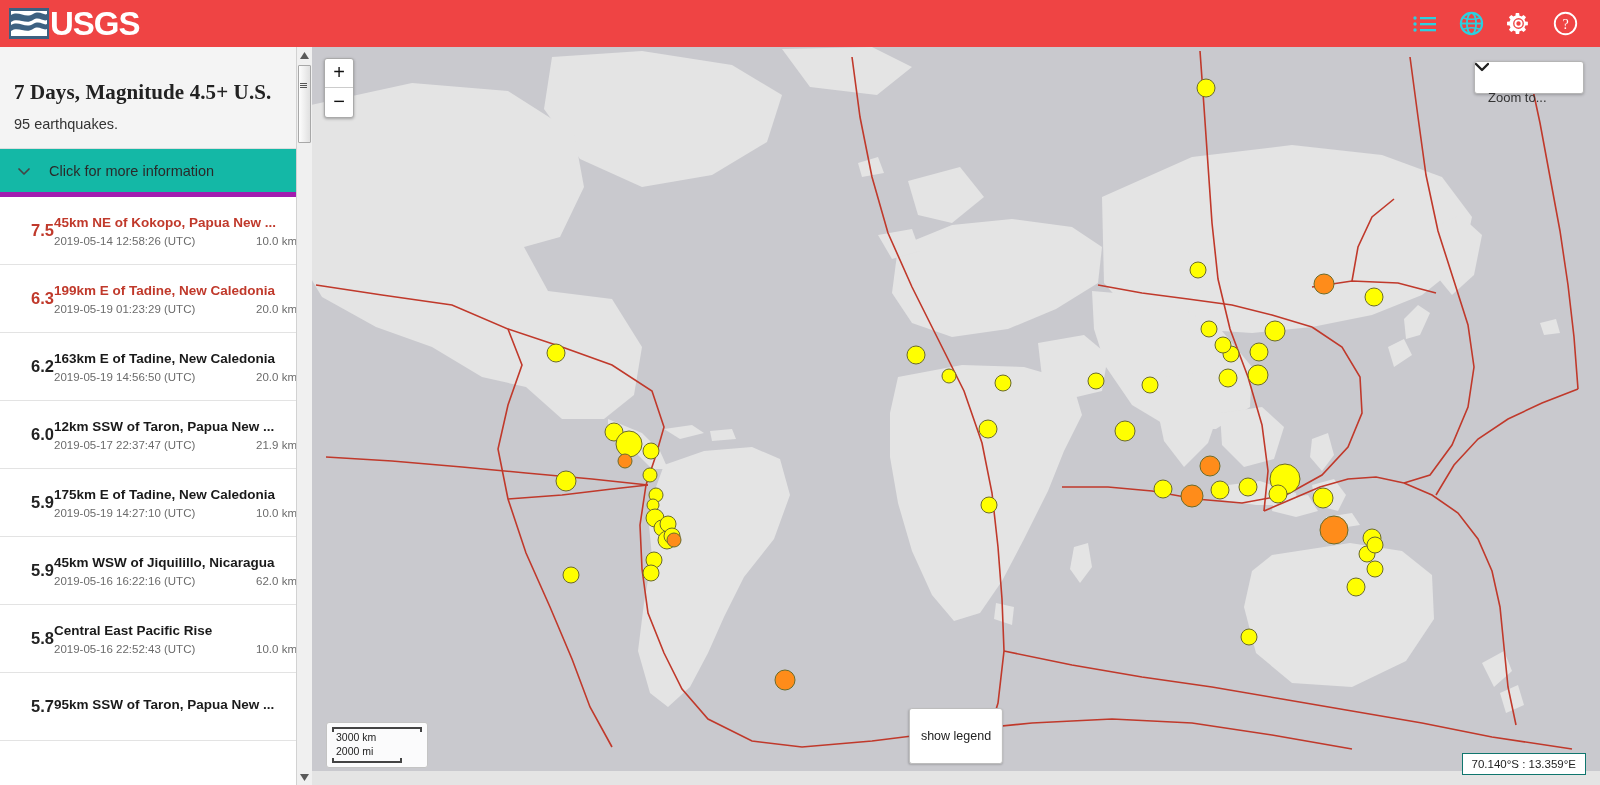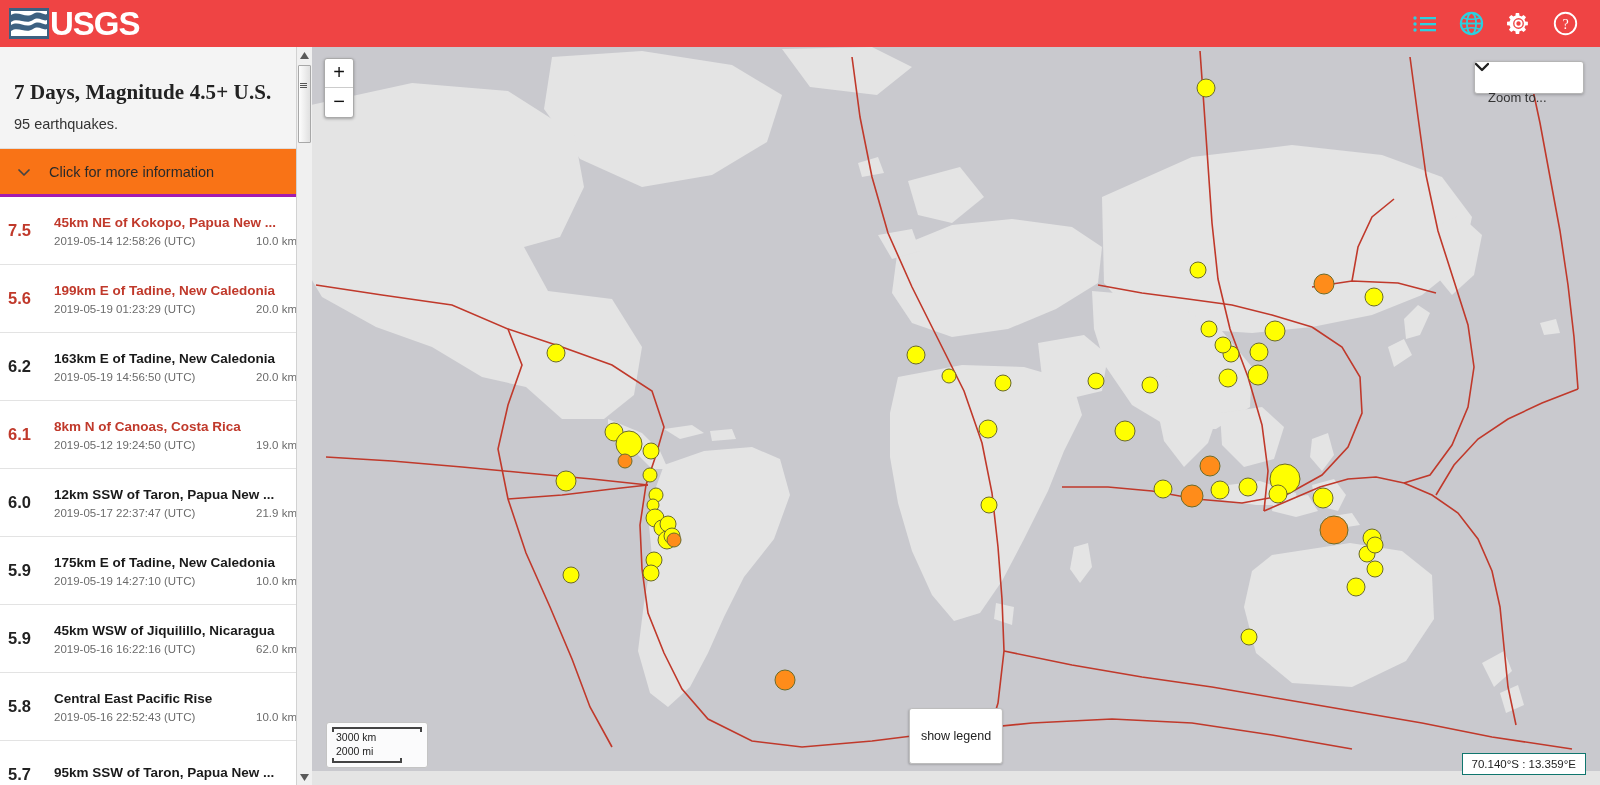--- a/index.html
+++ b/index.html
@@ -41,36 +41,36 @@
   .sb-title {
     font-family: "Liberation Serif", serif;
     font-size: 21px; font-weight: bold; color: #222222;
     letter-spacing: .1px;
   }
   .sb-count {
     font-size: 14.5px; color: #333333; margin-top: 11px;
     font-family: "Liberation Sans", sans-serif;
   }
   .sb-more {
-    background: #f97316; border-bottom: 3px solid #a21caf;
+    background: #14b8a6; border-bottom: 5px solid #a21caf;
     height: 48px; display: flex; align-items: center;
     padding-left: 16px; cursor: pointer;
   }
   .sb-more .chev { width: 16px; height: 16px; margin-right: 17px; flex: none; }
   .sb-more-label { font-size: 14.5px; color: #2a2a2a; }
 
   .quake-list { background: #ffffff; }
   .quake-item {
     display: flex; align-items: center;
     border-bottom: 1px solid #e3e3e3;
     height: 68px; padding: 0 14px 0 8px; cursor: pointer;
     background: #ffffff;
   }
   .q-mag {
-    width: 46px; flex: none; text-align: left;
+    width: 46px; flex: none; text-align: right;
     font-size: 16.5px; font-weight: bold; color: #222222;
   }
   .q-mag.sig { color: #c0392b; }
   .q-body { flex: 1; min-width: 0; }
   .q-place {
     font-size: 13.5px; font-weight: bold; color: #1a1a1a;
     white-space: nowrap; overflow: hidden; text-overflow: ellipsis;
     margin-bottom: 5px;
   }
   .q-place.sig { color: #c0392b; }
@@ -220,46 +220,36 @@
           <div class="q-mag sig">7.5</div>
           <div class="q-body">
             <div class="q-place sig">45km NE of Kokopo, Papua New ...</div>
             <div class="q-meta">
               <div class="q-time">2019-05-14 12:58:26 (UTC)</div>
               <div class="q-depth">10.0 km</div>
             </div>
           </div>
         </div>
         <div class="quake-item">
-          <div class="q-mag sig">5.6</div>
+          <div class="q-mag sig">6.3</div>
           <div class="q-body">
             <div class="q-place sig">199km E of Tadine, New Caledonia</div>
             <div class="q-meta">
               <div class="q-time">2019-05-19 01:23:29 (UTC)</div>
               <div class="q-depth">20.0 km</div>
             </div>
           </div>
         </div>
         <div class="quake-item">
           <div class="q-mag">6.2</div>
           <div class="q-body">
             <div class="q-place">163km E of Tadine, New Caledonia</div>
             <div class="q-meta">
               <div class="q-time">2019-05-19 14:56:50 (UTC)</div>
               <div class="q-depth">20.0 km</div>
-            </div>
-          </div>
-        </div>
-        <div class="quake-item">
-          <div class="q-mag sig">6.1</div>
-          <div class="q-body">
-            <div class="q-place sig">8km N of Canoas, Costa Rica</div>
-            <div class="q-meta">
-              <div class="q-time">2019-05-12 19:24:50 (UTC)</div>
-              <div class="q-depth">19.0 km</div>
             </div>
           </div>
         </div>
         <div class="quake-item">
           <div class="q-mag">6.0</div>
           <div class="q-body">
             <div class="q-place">12km SSW of Taron, Papua New ...</div>
             <div class="q-meta">
               <div class="q-time">2019-05-17 22:37:47 (UTC)</div>
               <div class="q-depth">21.9 km</div>

